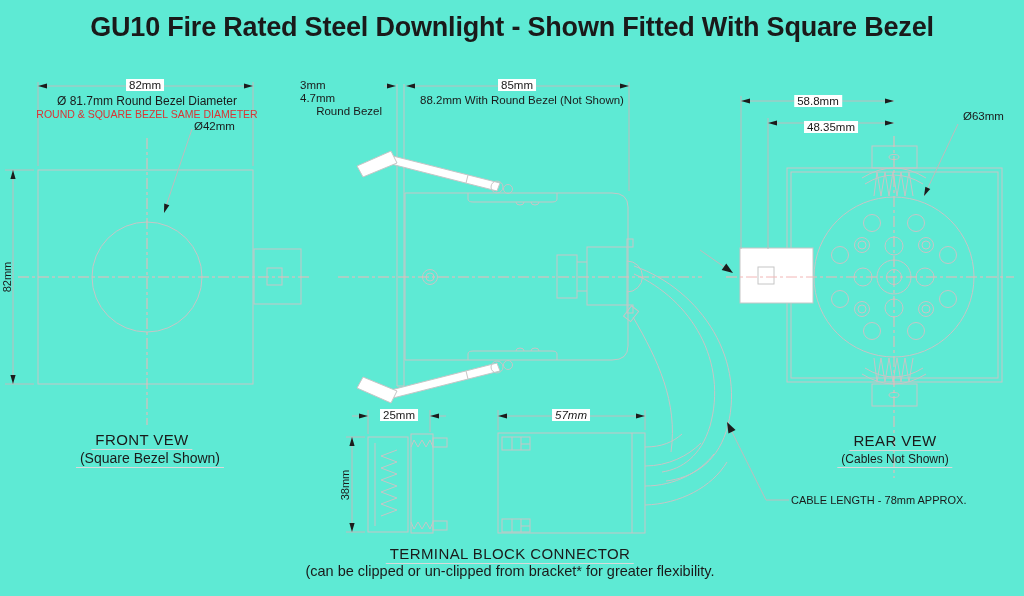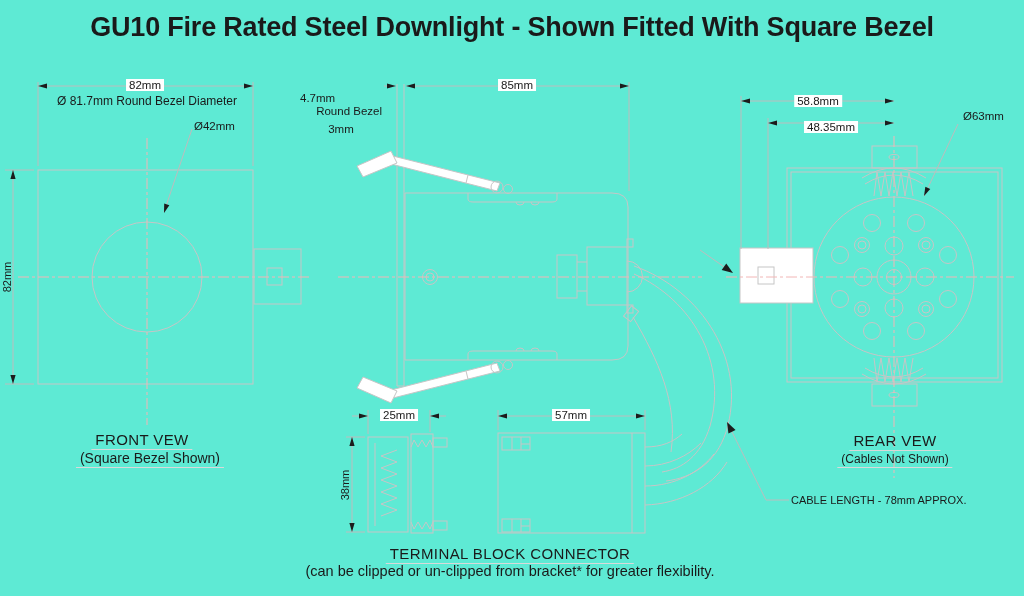--- a/index.html
+++ b/index.html
@@ -197,36 +197,38 @@
         <polygon points="352,532 349.4,523 354.6,523"></polygon>
       <polygon points="498,416 507,413.4 507,418.6"></polygon>
         <polygon points="645,416 636,413.4 636,418.6"></polygon>
     </g>
   </svg>
 
   <div class="t title ctr" style="left:512px;top:12px;">GU10 Fire Rated Steel Downlight - Shown Fitted With Square Bezel</div>
 
   <div class="t dim ctr" style="left:145px;top:79px;">82mm</div>
   <div class="t ctr" style="left:147px;top:94px;font-size:12px;">Ø 81.7mm Round Bezel Diameter</div>
+  <div class="t red ctr" style="left:147px;top:108px;">ROUND &amp; SQUARE BEZEL SAME DIAMETER</div>
   <div class="t small" style="left:194px;top:120px;">Ø42mm</div>
   <div class="t tiny rot" style="left:-8px;top:271px;">82mm</div>
   <div class="t cap ctr" style="left:142px;top:431px;">FRONT VEW</div>
   <div class="t subcap ctr" style="left:150px;top:450px;">(Square Bezel Shown)</div>
 
-  <div class="t small" style="left:300px;top:79px;width:82px;text-align:center;margin-top:44px;">3mm</div>
+  <div class="t small" style="left:300px;top:79px;width:82px;text-align:left;">3mm</div>
   <div class="t small" style="left:300px;top:92px;width:82px;">4.7mm</div>
   <div class="t small" style="left:300px;top:105px;width:82px;text-align:right;">Round Bezel</div>
   <div class="t dim ctr" style="left:517px;top:79px;">85mm</div>
+  <div class="t small ctr" style="left:522px;top:94px;">88.2mm With Round Bezel (Not Shown)</div>
 
   <div class="t dim ctr" style="left:818px;top:95px;">58.8mm</div>
   <div class="t dim ctr" style="left:831px;top:121px;">48.35mm</div>
   <div class="t small" style="left:963px;top:110px;">Ø63mm</div>
   <div class="t cap ctr" style="left:895px;top:432px;">REAR VEW</div>
   <div class="t subcap ctr" style="left:895px;top:452px;font-size:12px;">(Cables Not Shown)</div>
   <div class="t tiny" style="left:791px;top:494px;">CABLE LENGTH - 78mm APPROX.</div>
 
   <div class="t dim ctr" style="left:399px;top:409px;">25mm</div>
   <div class="t tiny rot" style="left:330px;top:479px;">38mm</div>
-  <div class="t dim ctr" style="left:571px;top:409px;">57mm</div>
+  <div class="t dim ctr" style="left:571px;top:409px;font-style:italic;">57mm</div>
   <div class="t cap ctr" style="left:510px;top:545px;">TERMINAL BLOCK CONNECTOR</div>
   <div class="t ctr" style="left:510px;top:563px;font-size:14.5px;">(can be clipped or un-clipped from bracket* for greater flexibility.</div>
 
 </div>
 
 </body></html>

